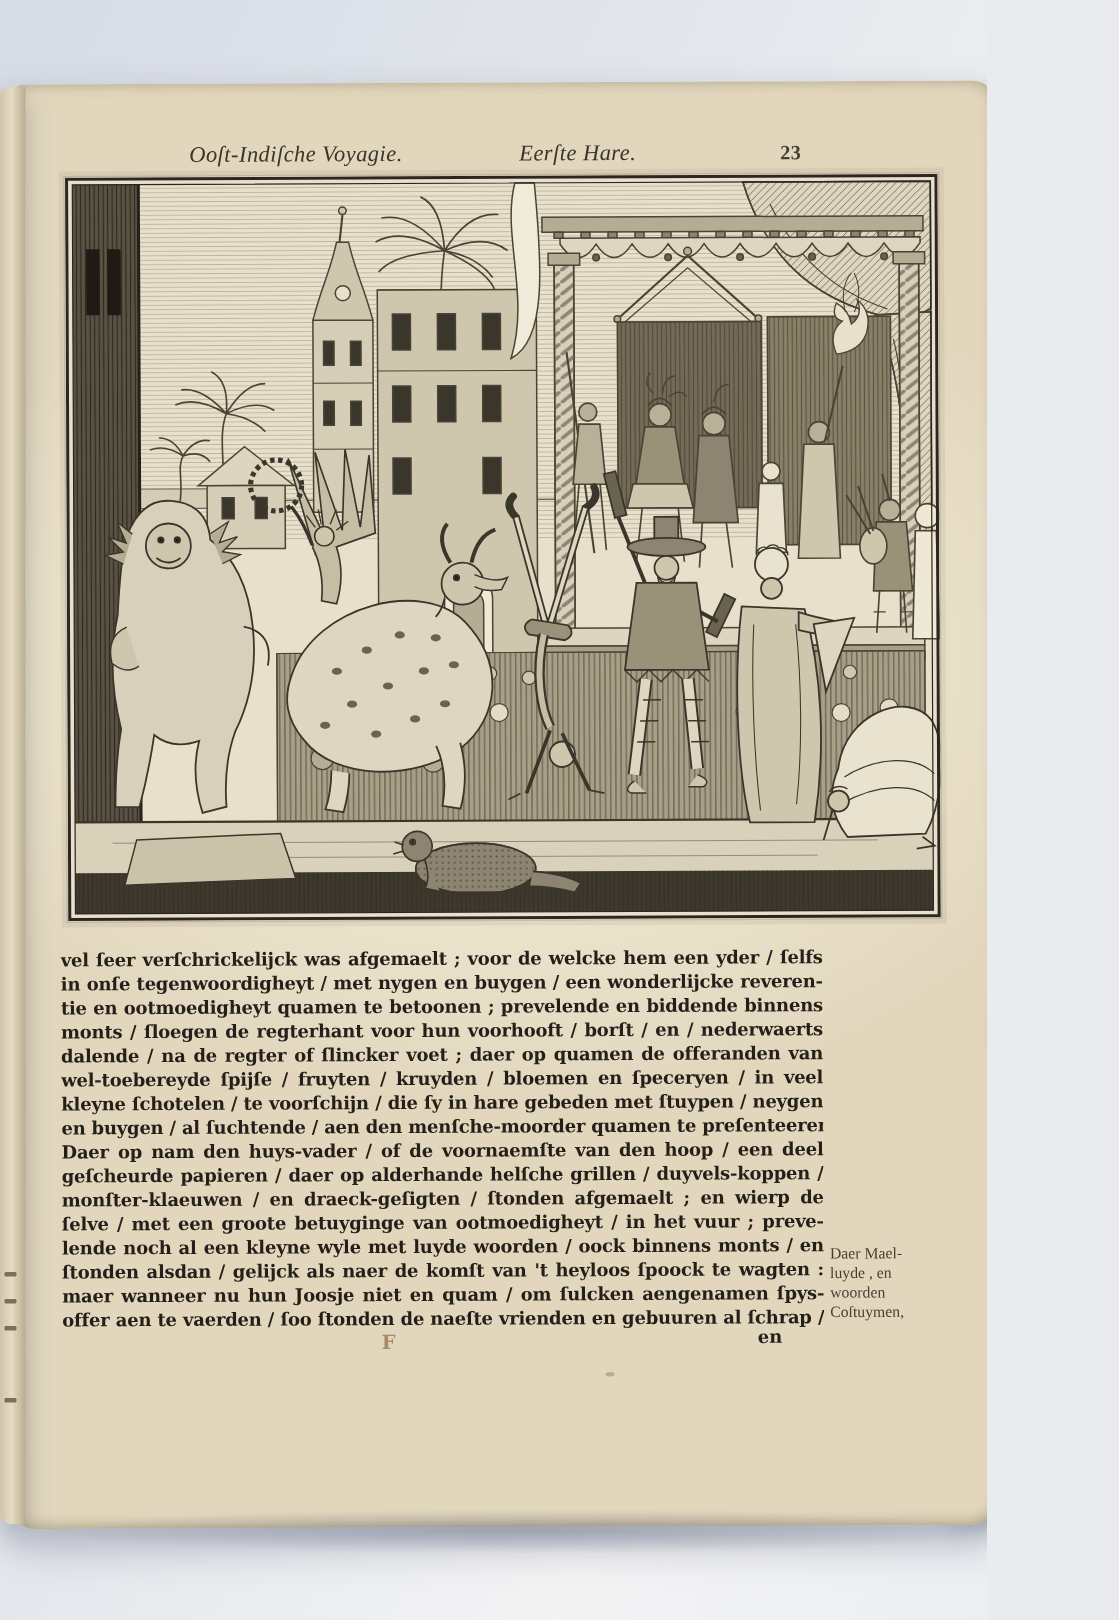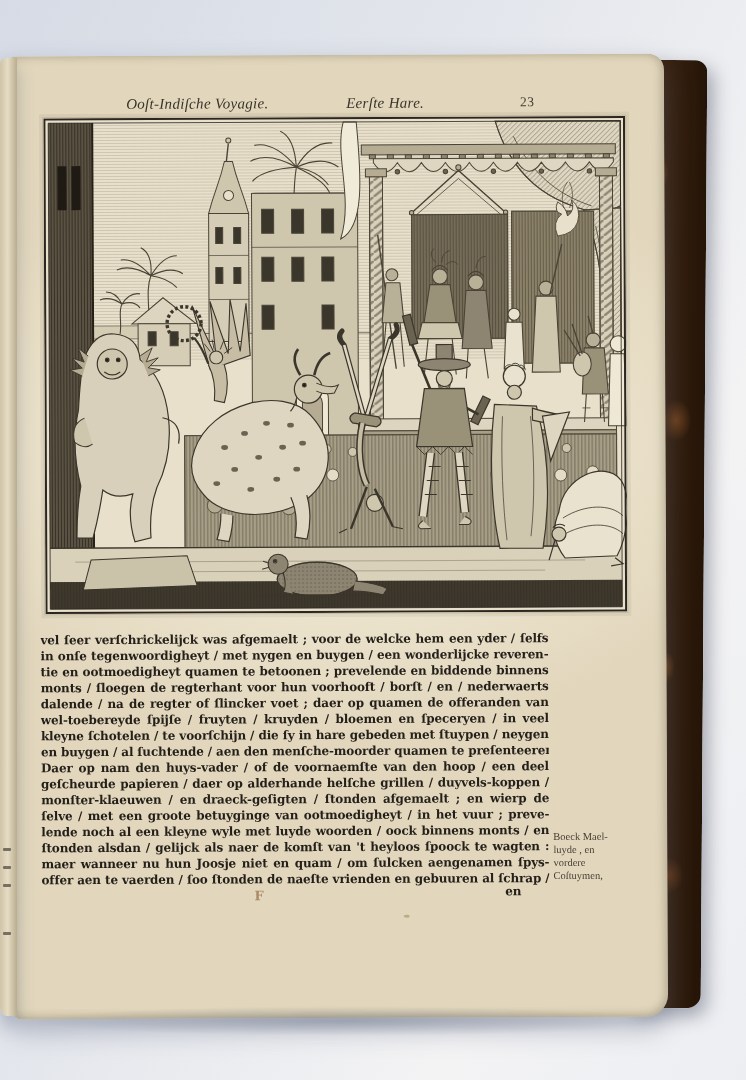--- a/index.html
+++ b/index.html
@@ -1,16 +1,16 @@
 <!DOCTYPE html>
 <html><head>
 <meta charset="utf-8">
 <style>
   html,body{margin:0;padding:0;background:#e9ebef;}
-  #shot{position:relative;width:746px;height:1080px;overflow:hidden;
+  #shot{position:relative;width:658px;height:1080px;overflow:hidden;
         background:linear-gradient(115deg,#d6dbe5 0%,#e3e6ec 40%,#f3f3f4 75%,#eceef2 100%);
         font-family:"Liberation Serif",serif;}
   
   .leather{position:absolute;left:632px;top:60px;width:72px;height:948px;border-radius:14px 12px 14px 10px;
         transform:rotate(.4deg);
         background:
          radial-gradient(18px 26px at 30% 12%,#7c4a22 0%,transparent 70%),
          radial-gradient(22px 30px at 60% 38%,#6b3f1d 0%,transparent 70%),
          radial-gradient(16px 24px at 45% 64%,#7a4820 0%,transparent 70%),
          radial-gradient(20px 26px at 55% 86%,#5e3517 0%,transparent 70%),
@@ -28,21 +28,21 @@
         background:linear-gradient(90deg,#cfc4a8 0%,#e6dcc4 45%,#b9ad8f 100%);
         border-radius:6px 0 0 8px;box-shadow:0 10px 18px rgba(80,90,115,.3);}
   .gutter .mk{position:absolute;left:3px;width:8px;height:3px;background:#4a4338;opacity:.7;border-radius:1px;}
   .shadow-floor{position:absolute;left:28px;top:1006px;width:640px;height:30px;border-radius:50%;
         background:radial-gradient(closest-side,rgba(90,100,125,.35),transparent);}
   
   .hdr{position:absolute;top:40px;left:0;width:100%;height:20px;color:#3a342a;
         font-style:italic;font-size:15px;letter-spacing:.3px;}
   .hdr .t1{position:absolute;left:118px;}
   .hdr .t2{position:absolute;left:338px;}
-  .hdr .pn{position:absolute;left:512px;font-style:normal;font-size:13.5px;color:#454035;}
+  .hdr .pn{position:absolute;left:512px;font-style:normal;font-size:13.5px;color:#454035;font-weight:bold;}
   .plate{position:absolute;left:35px;top:62px;width:582px;height:496px;background:#e8e0cb;
         box-shadow:0 0 0 1px rgba(60,54,43,.15), 0 0 0 4px rgba(120,110,88,.10);}
   .plate svg{display:block;}
   .bodytext{position:absolute;left:30px;top:576px;width:508px;overflow:hidden;}
   .bl{font-family:"DejaVu Serif",serif;font-weight:700;font-size:12px;line-height:16px;height:16px;
       color:#241f19;text-align:justify;text-align-last:justify;letter-spacing:-.15px;white-space:nowrap;}
   .margnote{position:absolute;left:542px;top:776px;width:92px;color:#463f33;font-size:10.5px;line-height:13px;}
   .catch{position:absolute;left:30px;top:830px;width:480px;text-align:right;
       font-family:"DejaVu Serif",serif;font-weight:700;font-size:12px;color:#241f19;}
   .sig{position:absolute;left:243px;top:833px;font-family:"DejaVu Serif",serif;font-weight:700;
@@ -396,23 +396,23 @@
       <div class="bl">geſcheurde papieren / daer op alderhande helſche grillen / duyvels-koppen /</div>
       <div class="bl">monſter-klaeuwen / en draeck-geſigten / ſtonden afgemaelt ; en wierp de</div>
       <div class="bl">ſelve / met een groote betuyginge van ootmoedigheyt / in het vuur ; preve-</div>
       <div class="bl">lende noch al een kleyne wyle met luyde woorden / oock binnens monts / en</div>
       <div class="bl">ſtonden alsdan / gelijck als naer de komſt van 't heyloos ſpoock te wagten :</div>
       <div class="bl">maer wanneer nu hun Joosje niet en quam / om ſulcken aengenamen ſpys-</div>
       <div class="bl">offer aen te vaerden / ſoo ſtonden de naeſte vrienden en gebuuren al ſchrap /</div>
     </div>
 
     <div class="margnote">
-      <div>Boeck Mael-</div>
+      <div>Daer Mael-</div>
       <div>luyde , en</div>
-      <div>vordere</div>
+      <div>woorden</div>
       <div>Coſtuymen,</div>
     </div>
 
     <div class="catch">en</div>
     <div class="sig">F</div>
     <div class="fox1"></div>
   </div>
 
   <div class="gutter">
     <span class="mk" style="top:790px"></span>

